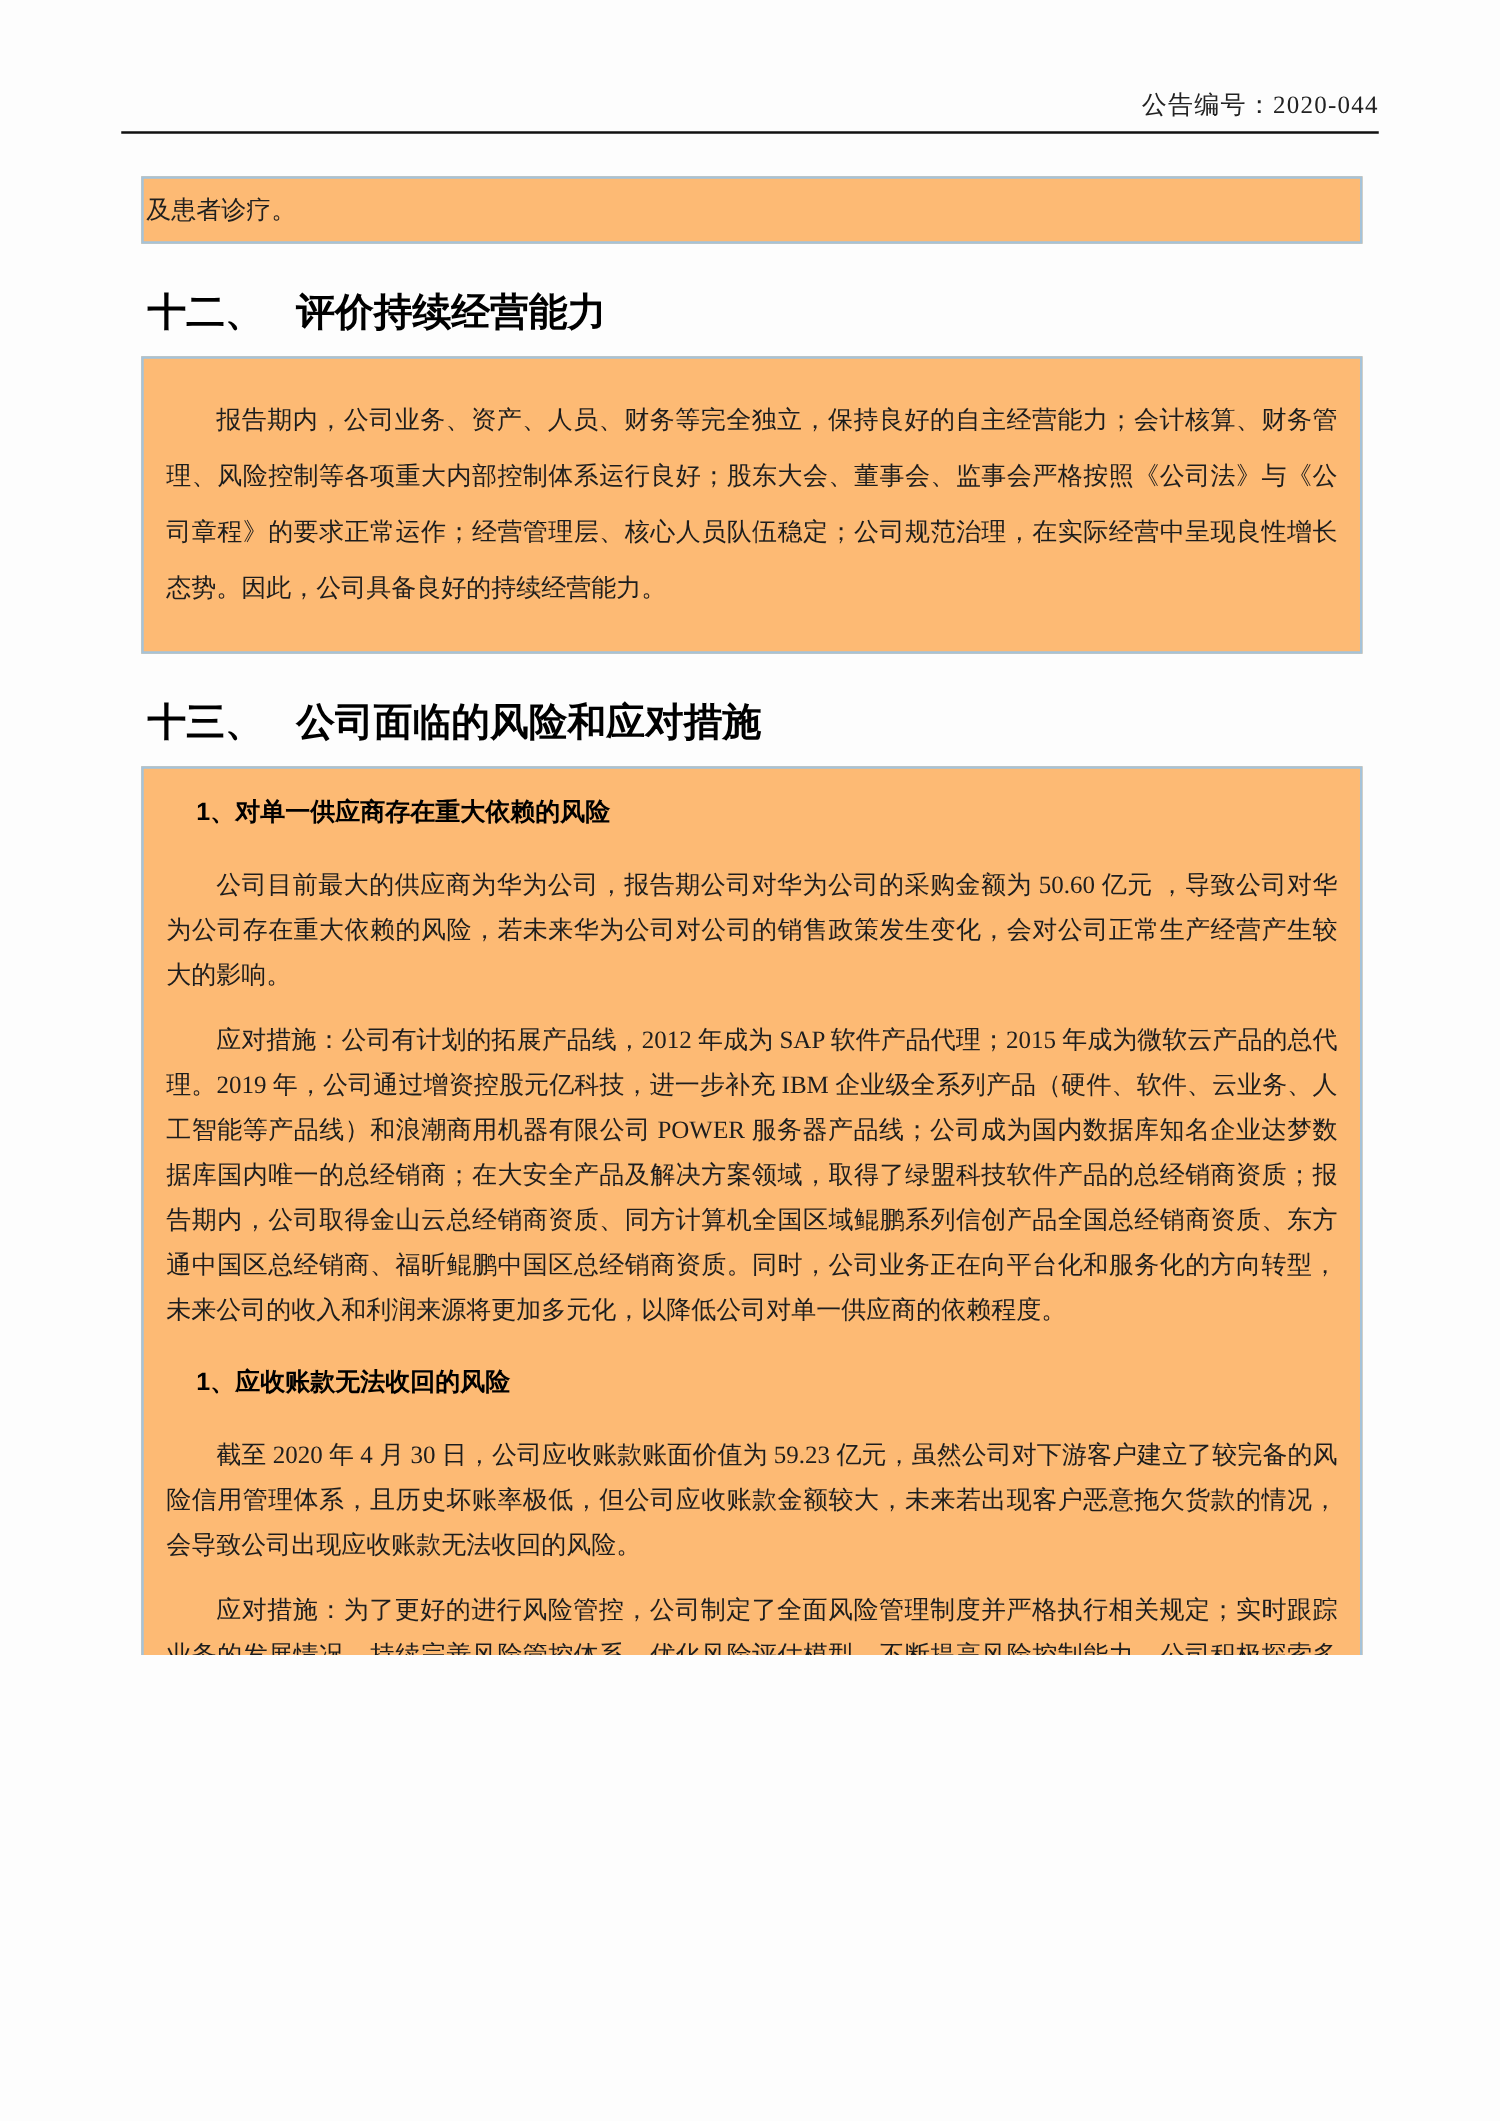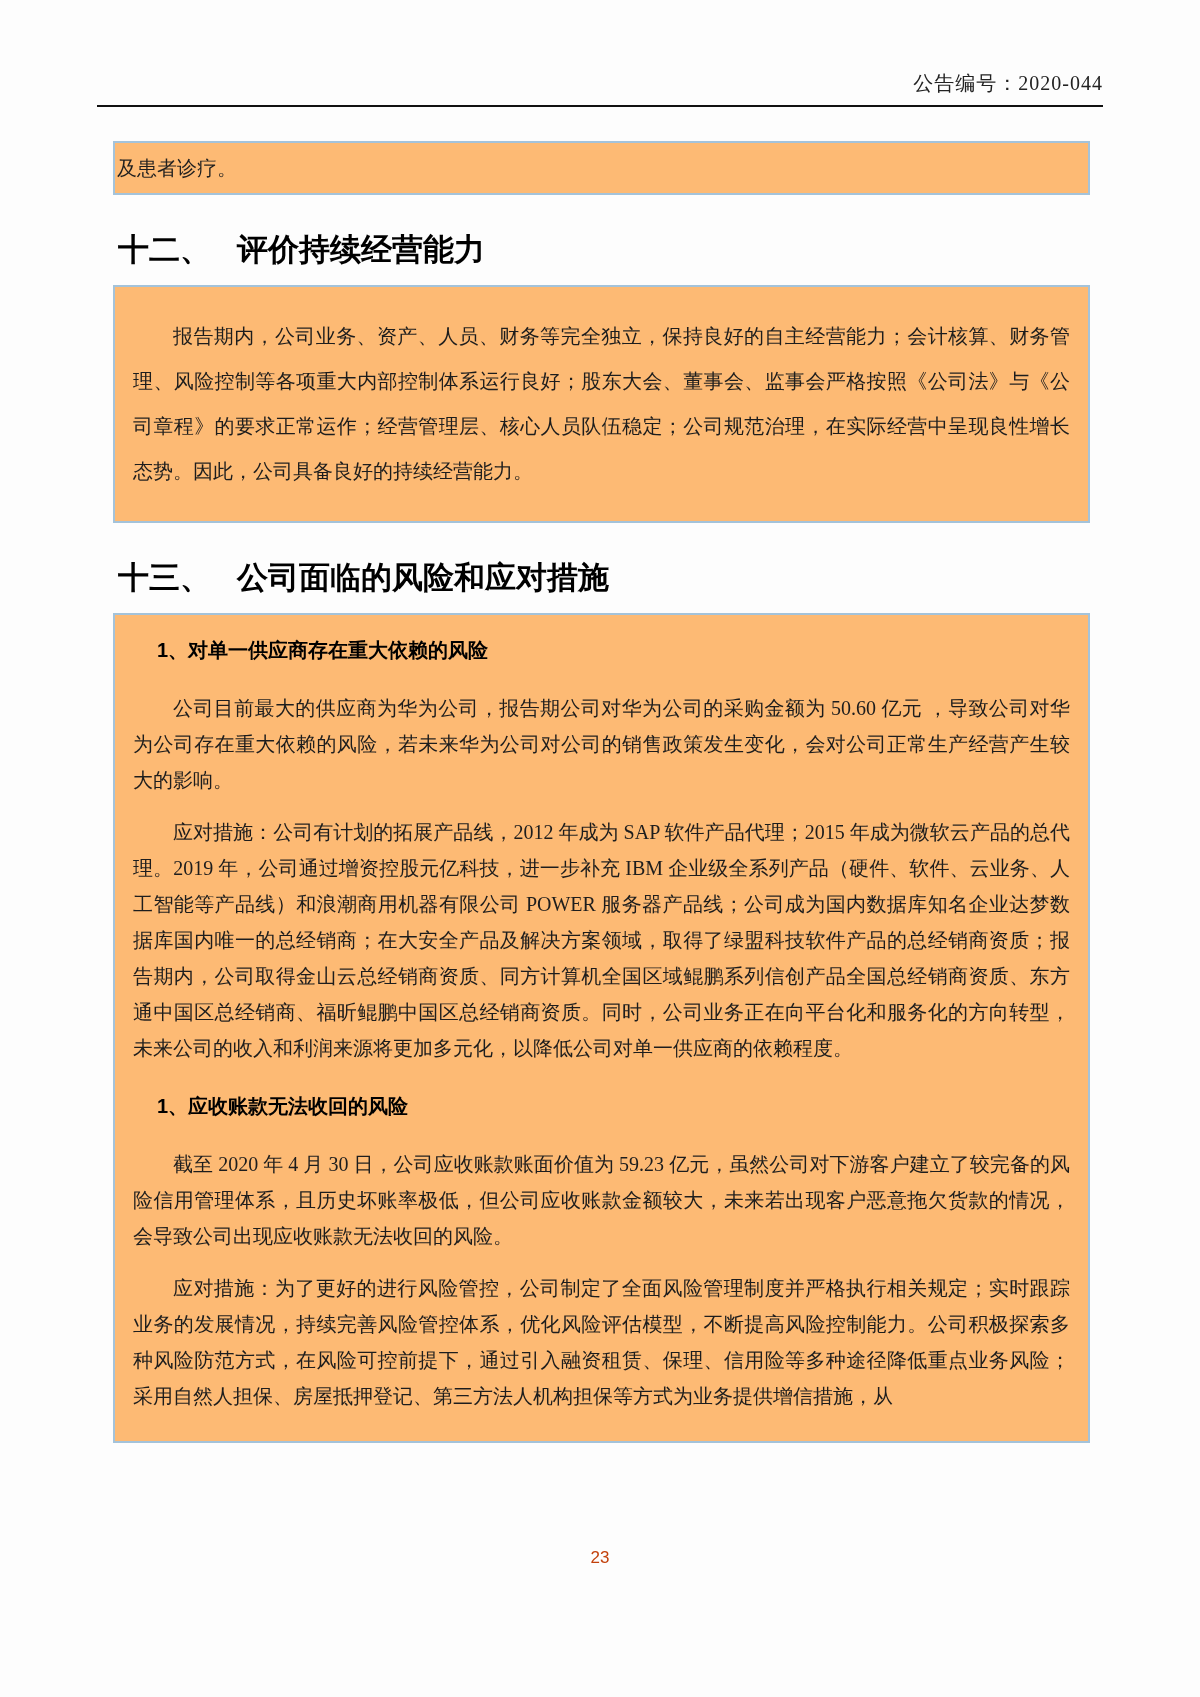--- a/index.html
+++ b/index.html
@@ -7,21 +7,21 @@
     width: 1200px;
     height: 1697px;
     position: relative;
     background: #fdfdfd;
     font-family: "Liberation Serif", "DejaVu Serif", serif;
     color: #1f1f1f;
   }
   .page {
     position: relative;
     width: 1200px;
-    height: 1697px;
+    height: 1324px;
     overflow: hidden;
   }
   
   .header {
     margin: 70px 97px 0 97px;
     padding-bottom: 8px;
     border-bottom: 2px solid #111;
     text-align: right;
   }
   .header .announce-no {

